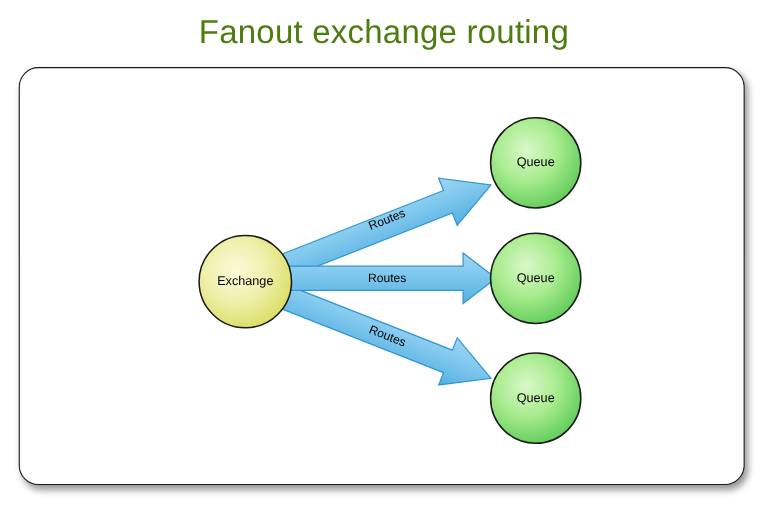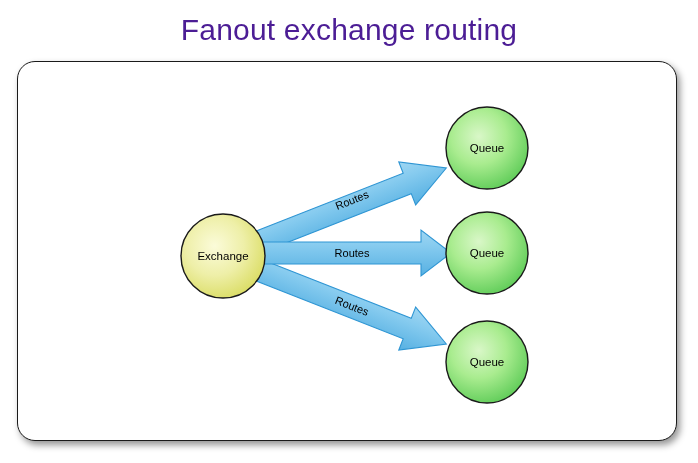--- a/index.html
+++ b/index.html
@@ -24,21 +24,21 @@
   
   #diagram-title {
     position: absolute;
     left: 0;
     top: 12px;
     width: 698px;
     text-align: center;
     font-family: "Liberation Sans", sans-serif;
     font-size: 30px;
     font-weight: 400;
-    color: #4c1d95;
+    color: #4d7c0f;
     letter-spacing: 0.2px;
     line-height: 36px;
     white-space: nowrap;
   }
 
   
   #diagram-panel {
     position: absolute;
     left: 17px;
     top: 61px;

